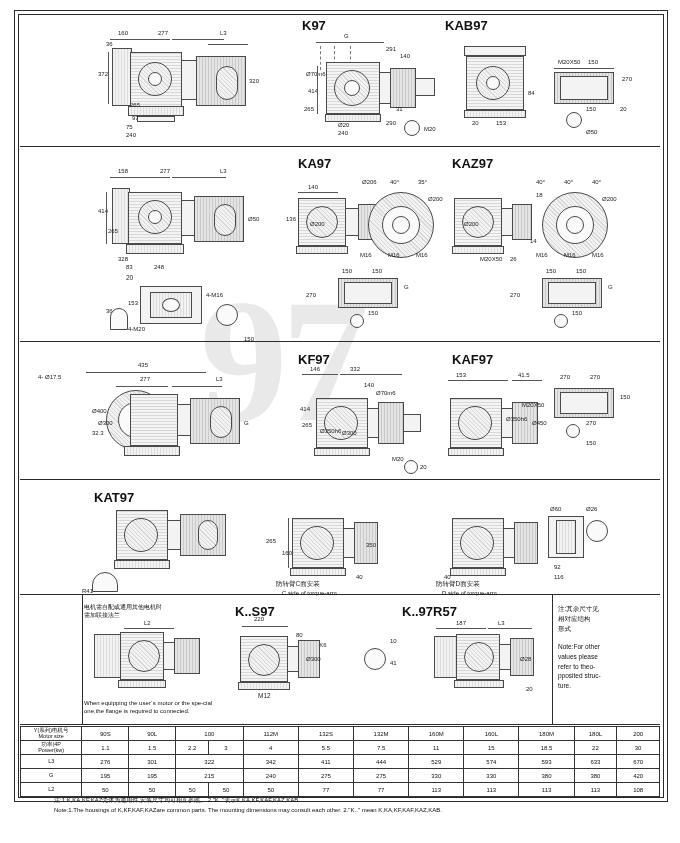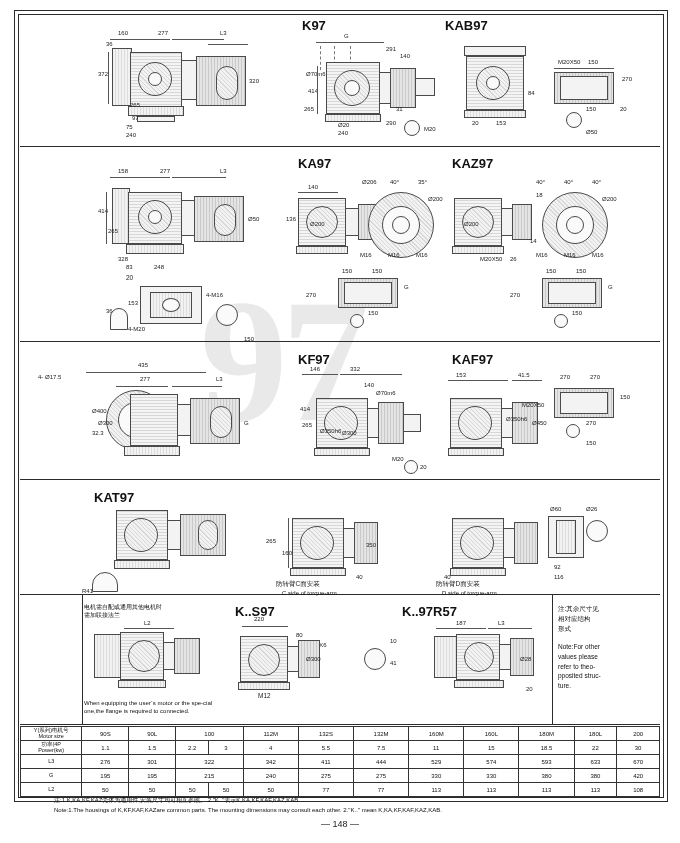--- a/index.html
+++ b/index.html
@@ -587,14 +587,13 @@
         <td>108</td>
       </tr>
     </tbody>
       </table>
 
     <div class="note-block" style="left:34px;top:780px;">注:1.K,KA,KF,KAZ壳体为通用件,安装尺寸均可相互参照。  2."K.."表示K,KA,KF,KAF,KAZ,KAB.</div>
     <div class="note-block" style="left:34px;top:790px;">Note:1.The  housings  of  K,KF,KAF,KAZare common parts. The mounting dimensions may consult each other.  2."K.." mean K,KA,KF,KAF,KAZ,KAB.</div>
 
   </div>
 
-  <div class="footer">— 148 —</div>
 </div>
 
 </body></html>

